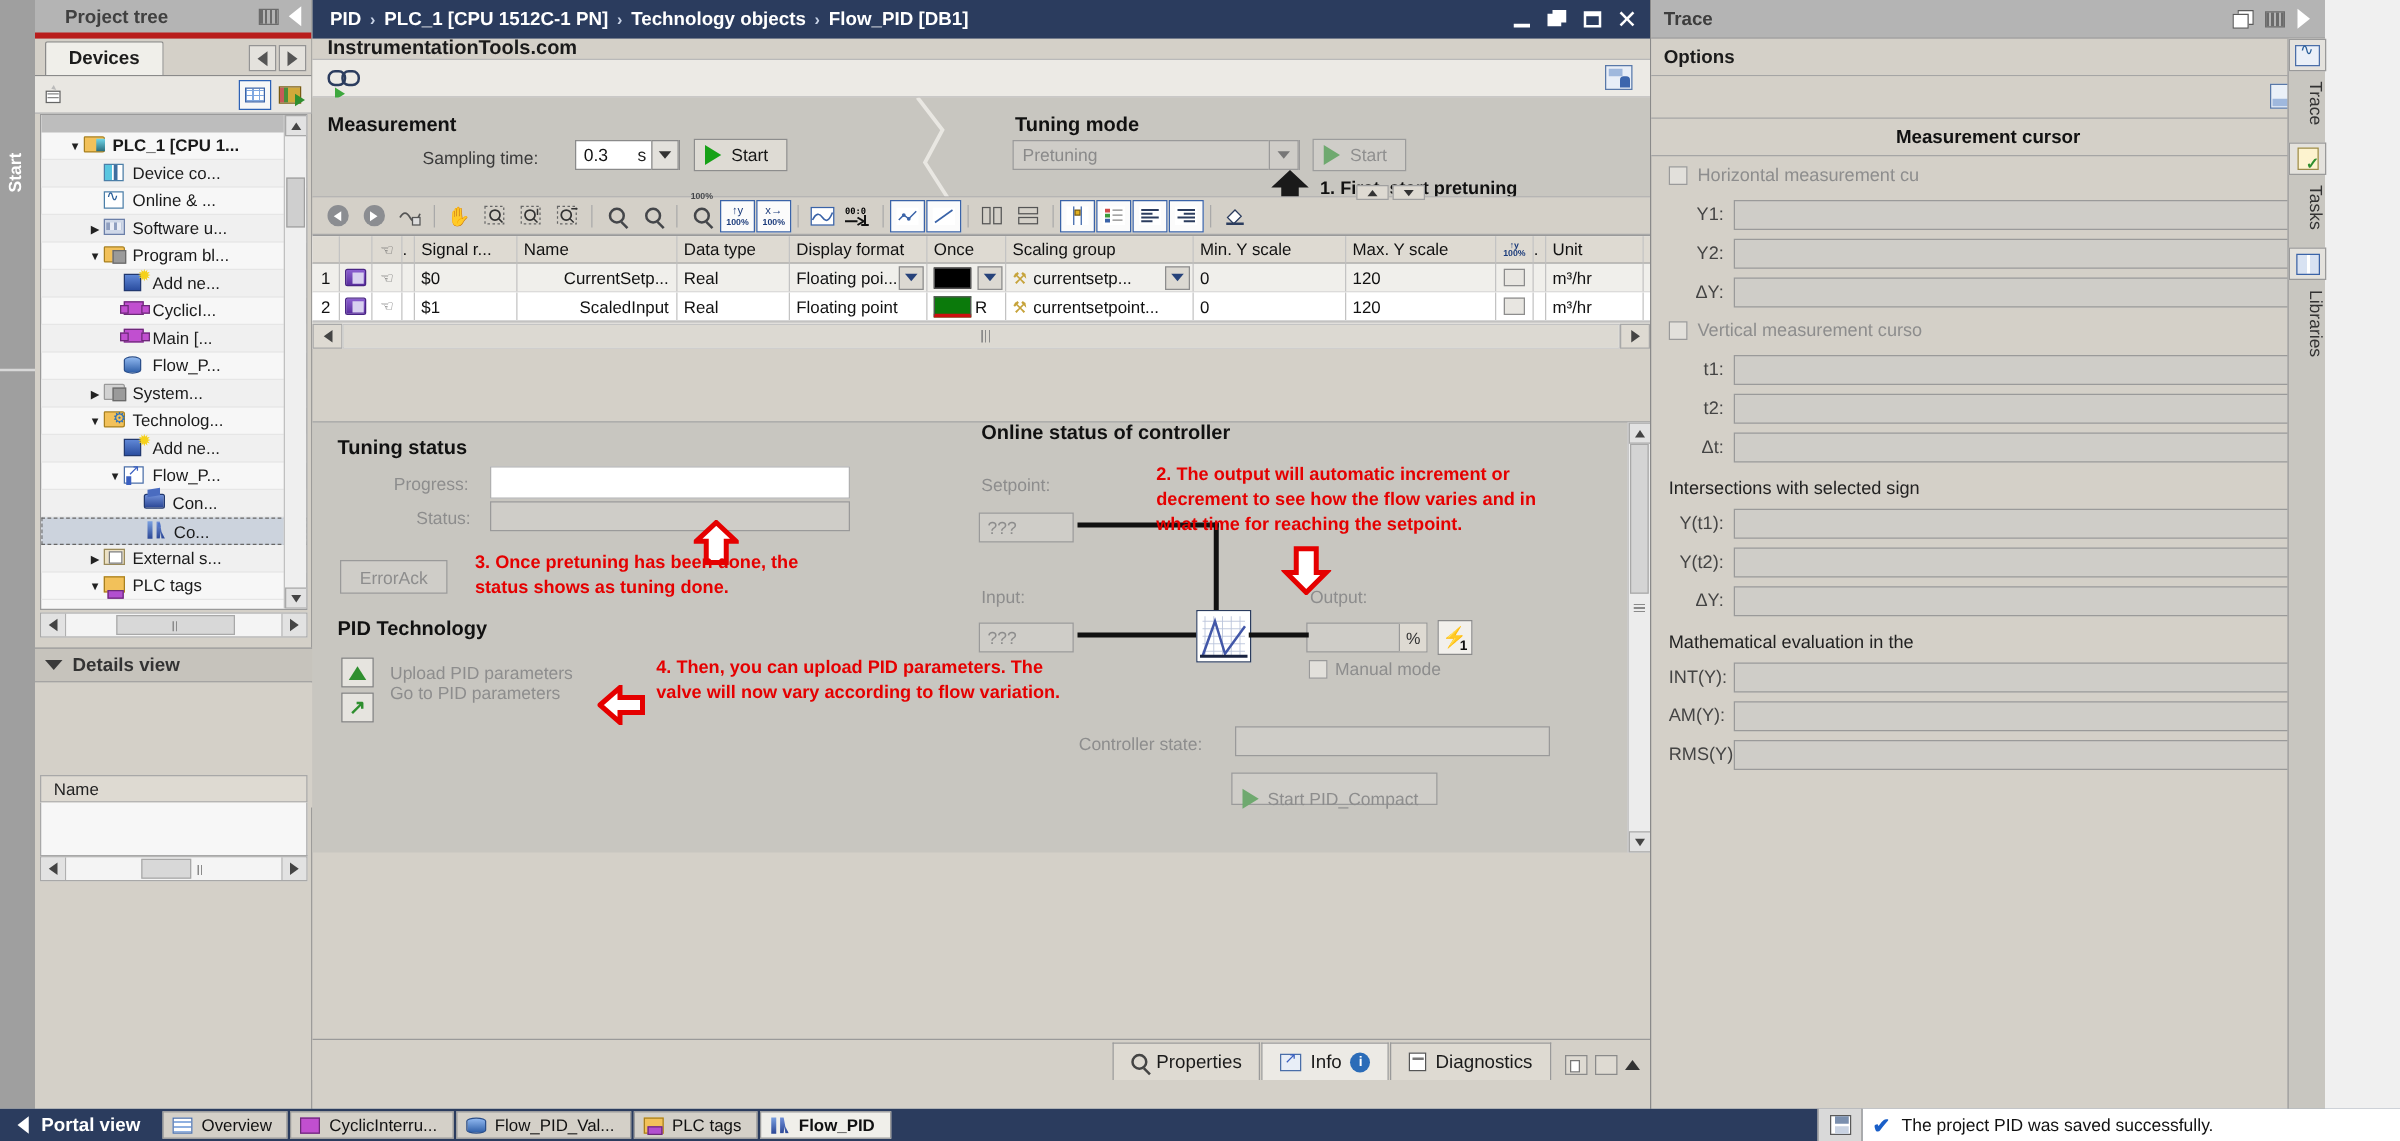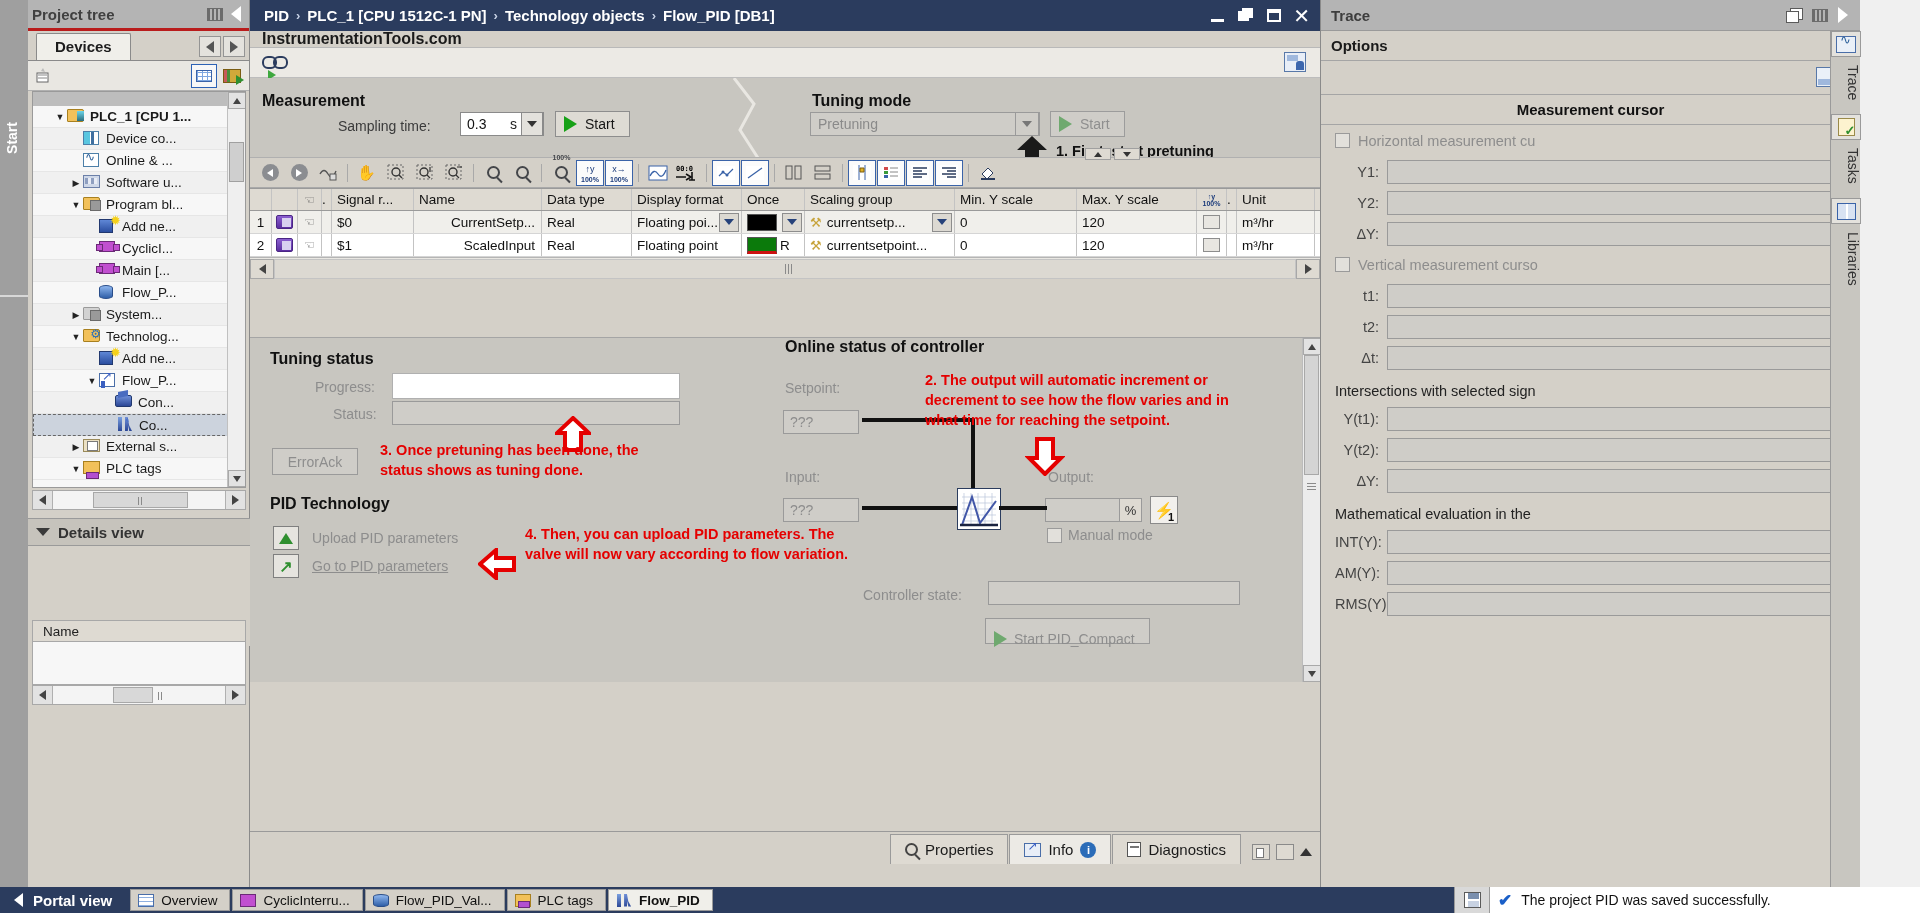--- a/index.html
+++ b/index.html
@@ -27,23 +27,23 @@
   }
   .edge-sep { position:absolute; left:0; top:295px; width:28px; height:2px; background:#d8d8d8;}
 
   
   .ptree {
     position: absolute; left: 28px; top: 0; width: 222px; height: 887px;
     background: #d4d0c8; border-right: 1px solid #8a8a8a;
   }
   .ptree-title {
     height: 31px; background: #b4b4b4;
-    display: flex; align-items: center; padding-left: 4px;
+    display: flex; align-items: center; padding-left: 24px;
     font-size: 15px; font-weight: bold; color: #404040;
-    border-bottom: 3px solid #b91c1c;
+    border-bottom: 5px solid #b91c1c;
     text-align: right;
   }
   .ptree-title .spacer { flex: 1; }
   .icon-grip {
     width: 16px; height: 13px; margin-right: 8px;
     background: repeating-linear-gradient(90deg,#6b6b6b 0 2px,transparent 2px 4px);
     border: 1px solid #6b6b6b;
   }
   .icon-caret-left {
     width: 0;height: 0;margin-right: 8px;
@@ -1047,21 +1047,21 @@
         </div>
 
         <div class="sect-title" style="left:20px;top:157px;">PID Technology</div>
         <div class="ic-btn" style="left:23px;top:188px;">
             <span class="up-green"></span>
           </div>
         <div class="lbl-dis" style="left:62px;top:192px;">Upload PID parameters</div>
         <div class="ic-btn" style="left:23px;top:216px;">
             <span class="arrow-ne">↗</span>
           </div>
-        <div class="lbl-dis" style="left:62px;top:220px;text-decoration:underline;">Go to PID parameters</div>
+        <div class="lbl-dis" style="left:62px;top:208px;">Go to PID parameters</div>
 
         <svg style="position:absolute;left:228px;top:210px;" width="38" height="32" viewBox="0 0 38 32">
           <path d="M2 16 L18 2 L18 10 L36 10 L36 22 L18 22 L18 30 Z" fill="#ffffff" stroke="#e50000" stroke-width="4"></path>
         </svg>
         <div class="anno" style="left:275px;top:186px;width:580px;">
           <span>4. Then, you can upload PID parameters. The</span><br>
           <span>valve will now vary according to flow variation.</span>
         </div>
 
         <div class="sect-title" style="left:535px;top:0;">Online status of controller</div>

